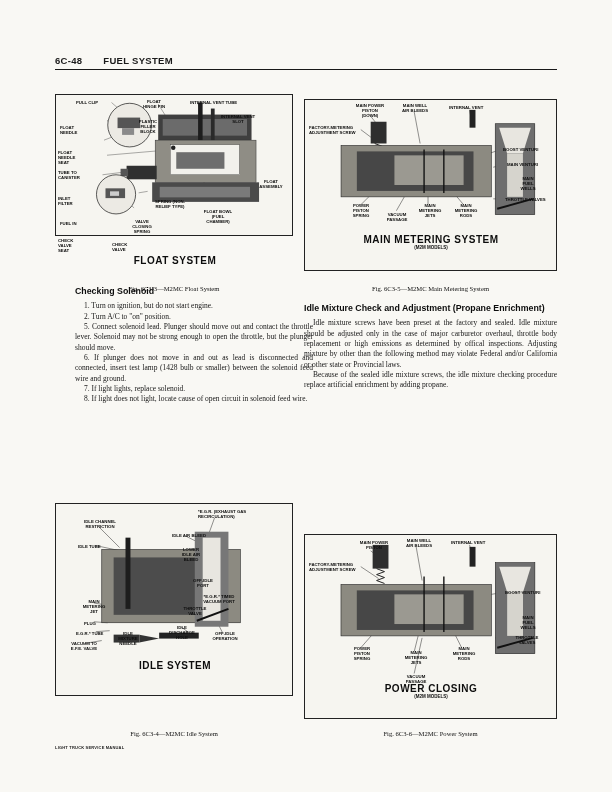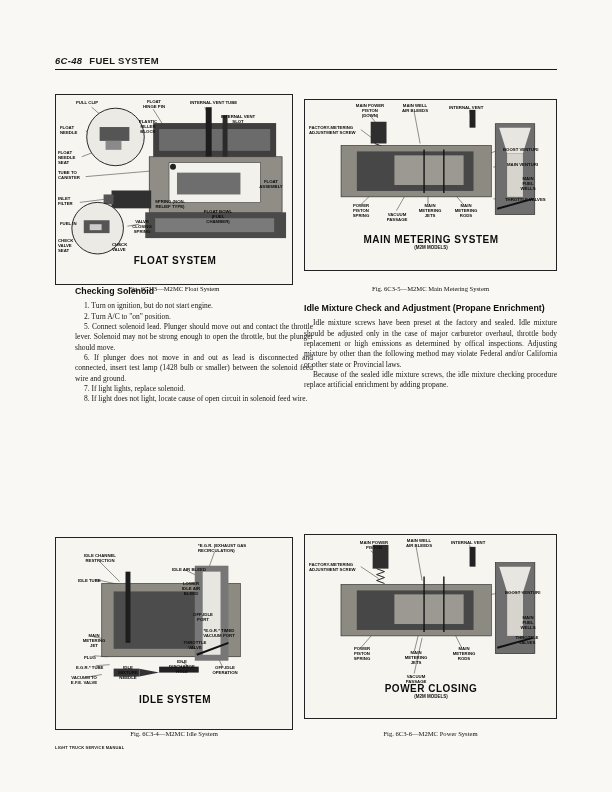--- a/index.html
+++ b/index.html
@@ -2,21 +2,21 @@
 <html><head>
 <meta charset="utf-8">
 <style>
   * { box-sizing: border-box; }
   html,body { margin:0; padding:0; }
   body { background:#777; }
   .page { position:relative; width:612px; height:792px; background:#f9f8f4;
           font-family:"Liberation Serif", serif; color:#1a1a1a; overflow:hidden; margin:0 auto; }
   .hdr { position:absolute; left:55px; top:55px; font-family:"Liberation Sans",sans-serif;
          font-weight:bold; font-size:9.5px; letter-spacing:.3px; }
-  .hdr .num { margin-right:4px;font-style:italic; }
+  .hdr .num { margin-right:18px; }
   .rule { position:absolute; left:55px; top:69px; width:502px; height:1.4px; background:#181818; }
 
   .figbox { position:absolute; margin:0; border:1px solid #222; background:#f6f5f0; }
   .figbox svg { position:absolute; left:0; top:0; width:100%; height:100%; }
   .lbl { position:absolute; font-family:"Liberation Sans",sans-serif; font-weight:bold;
          font-size:4.3px; line-height:1.2; color:#0d0d0d; }
   .lbl.c { text-align:center; }
   .figtitle { position:absolute; text-align:center; font-family:"Liberation Sans",sans-serif;
               font-weight:bold; font-size:10px; letter-spacing:.5px; color:#0d0d0d; }
   .figsub { position:absolute; text-align:center; font-family:"Liberation Sans",sans-serif;
@@ -39,21 +39,21 @@
 <body>
 
 <div class="page">
 
   <div class="hdr">
     <span class="num">6C-48</span>
     <span>FUEL SYSTEM</span>
   </div>
   <div class="rule"></div>
 
-  <figure class="figbox" style="left:55px;top:94px;width:238px;height:191px">
+  <figure class="figbox" style="left:55px;top:94px;width:238px;height:142px">
     <svg viewBox="0 0 238 186">
       <g stroke="#222" stroke-width="0.5">
         <line x1="36" y1="10" x2="52" y2="24"></line>
           <line x1="98" y1="12" x2="108" y2="28"></line>
         <line x1="150" y1="10" x2="153" y2="16"></line>
           <line x1="178" y1="28" x2="168" y2="36"></line>
         <line x1="30" y1="34" x2="40" y2="38"></line>
           <line x1="26" y1="60" x2="52" y2="50"></line>
         <line x1="30" y1="80" x2="100" y2="74"></line>
           <line x1="198" y1="88" x2="188" y2="86"></line>
@@ -159,21 +159,21 @@
     <p class="step">7. If light lights, replace solenoid.</p>
     <p class="step">8. If light does not light, locate cause of open circuit in solenoid feed wire.</p>
   </div>
 
   <div class="col right-col">
     <h3>Idle Mixture Check and Adjustment (Propane Enrichment)</h3>
     <p>Idle mixture screws have been preset at the factory and sealed. Idle mixture should be adjusted only in the case of major carburetor overhaul, throttle body replacement or high emissions as determined by offical inspections. Adjusting mixture by other than the following method may violate Federal and/or California or other state or Provincial laws.</p>
     <p>Because of the sealed idle mixture screws, the idle mixture checking procedure replace artificial enrichment by adding propane.</p>
   </div>
 
-  <figure class="figbox" style="left:55px;top:537px;width:238px;height:193px">
+  <figure class="figbox" style="left:55px;top:503px;width:238px;height:193px">
     <svg viewBox="0 0 238 193">
       <g stroke="#222" stroke-width="0.5">
         <line x1="160" y1="14" x2="152" y2="36"></line>
           <line x1="44" y1="24" x2="64" y2="44"></line>
         <line x1="40" y1="42" x2="68" y2="48"></line>
           <line x1="130" y1="32" x2="146" y2="40"></line>
         <line x1="134" y1="50" x2="148" y2="56"></line>
           <line x1="146" y1="80" x2="152" y2="88"></line>
         <line x1="160" y1="96" x2="158" y2="104"></line>
           <line x1="38" y1="100" x2="62" y2="104"></line>

